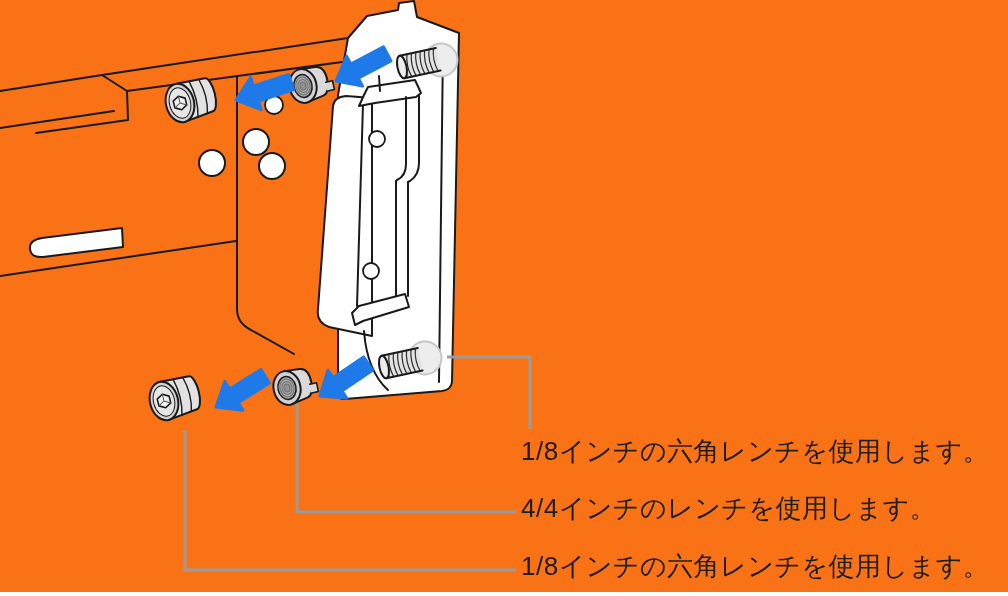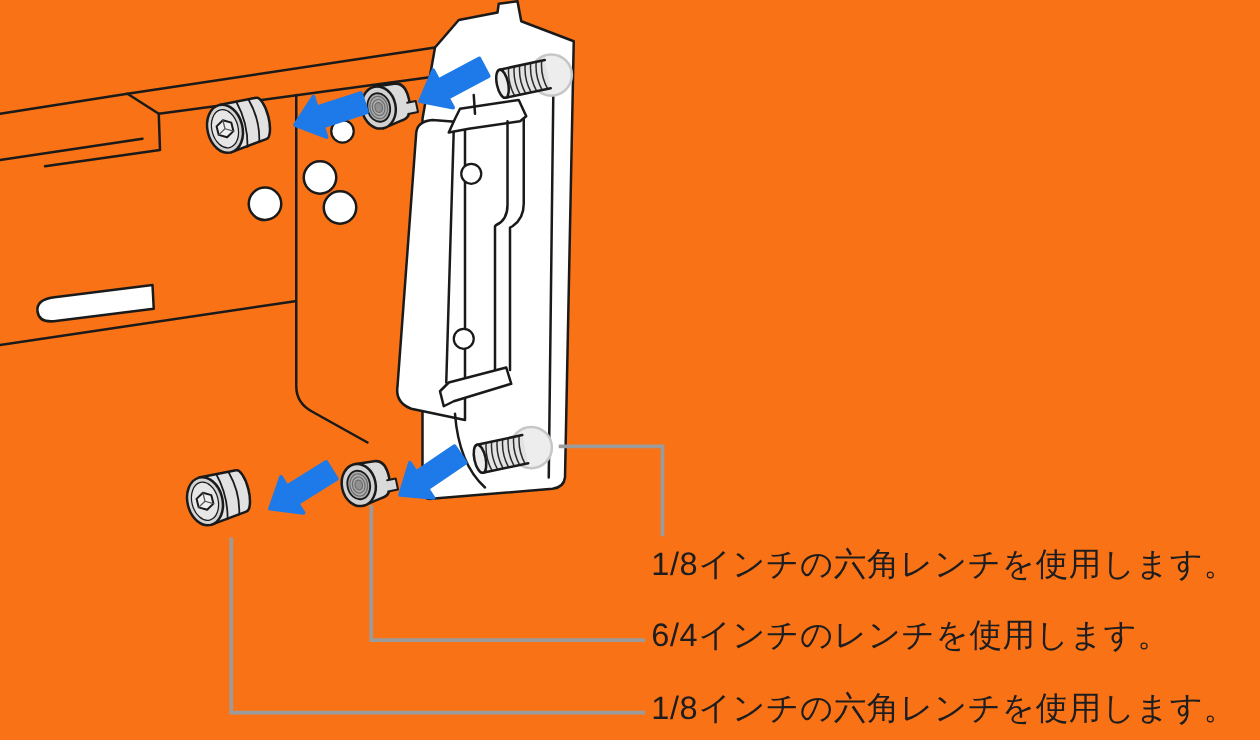--- a/index.html
+++ b/index.html
@@ -100,15 +100,15 @@
 
     <circle cx="425" cy="358" r="16.5" fill="#ededed" stroke="#c6c6c6" stroke-width="2"></circle>
     <use href="#stud-screw" transform="translate(384,367) rotate(-12)"></use>
     <use href="#barrel-nut" transform="translate(287,388) rotate(-12)"></use>
     <use href="#hex-screw" transform="translate(164,401) rotate(-14)"></use>
     <use href="#arrow-left" transform="translate(216,407) rotate(-32)"></use>
     <use href="#arrow-left" transform="translate(320,396) rotate(-34)"></use>
   </svg>
 
   <div class="callout-label callout-label-1">1/8インチの六角レンチを使用します。</div>
-  <div class="callout-label callout-label-2">6/4インチのレンチを使用します。</div>
+  <div class="callout-label callout-label-2">4/4インチのレンチを使用します。</div>
   <div class="callout-label callout-label-3">1/8インチの六角レンチを使用します。</div>
 </div>
 
 </body></html>

